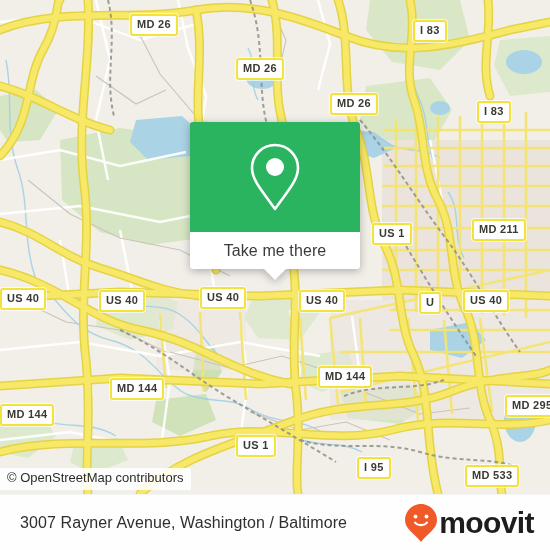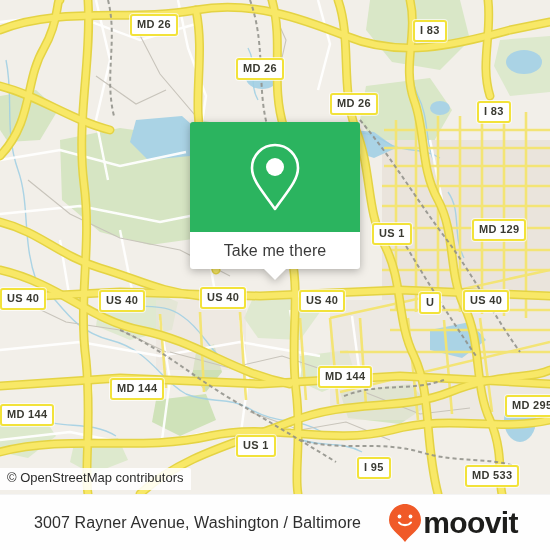--- a/index.html
+++ b/index.html
@@ -87,29 +87,29 @@
   
   #footer {
     position: absolute;
     left: 0; top: 494px;
     width: 550px; height: 56px;
     background: rgba(255,255,255,.93);
     display: flex; align-items: center;
     border-top: 1px solid rgba(0,0,0,.04);
   }
   #footer-address {
-    margin-left: 34px;
+    margin-left: 20px;
     font-size: 16px;
     color: #2f2f2f;
     letter-spacing: .1px;
     flex: 1;
   }
   #brand {
     display: flex; align-items: center;
-    margin-right: 32px;
+    margin-right: 16px;
   }
   #brand-word {
     font-size: 30px;
     font-weight: bold;
     color: #1d1d1b;
     letter-spacing: -.6px;
     line-height: 1;
     margin-left: 1px;
   }
 </style>
@@ -281,21 +281,21 @@
         <path d="M108,0 C118,40 104,76 114,116"></path>
       </g>
     </svg>
 
     <div id="shields">
         <div class="shield" style="left: 130px; top: 14px;">MD 26</div>
         <div class="shield" style="left: 236px; top: 58px;">MD 26</div>
         <div class="shield" style="left: 330px; top: 93px;">MD 26</div>
         <div class="shield" style="left: 413px; top: 20px;">I 83</div>
         <div class="shield" style="left: 477px; top: 101px;">I 83</div>
-        <div class="shield" style="left: 472px; top: 219px;">MD 129</div>
+        <div class="shield" style="left: 472px; top: 219px;">MD 211</div>
         <div class="shield" style="left: 372px; top: 223px;">US 1</div>
         <div class="shield" style="left: 0px; top: 288px;">US 40</div>
         <div class="shield" style="left: 99px; top: 290px;">US 40</div>
         <div class="shield" style="left: 200px; top: 287px;">US 40</div>
         <div class="shield" style="left: 299px; top: 290px;">US 40</div>
         <div class="shield" style="left: 419px; top: 292px;">U</div>
         <div class="shield" style="left: 463px; top: 290px;">US 40</div>
         <div class="shield" style="left: 110px; top: 378px;">MD 144</div>
         <div class="shield" style="left: 0px; top: 404px;">MD 144</div>
         <div class="shield" style="left: 318px; top: 366px;">MD 144</div>

